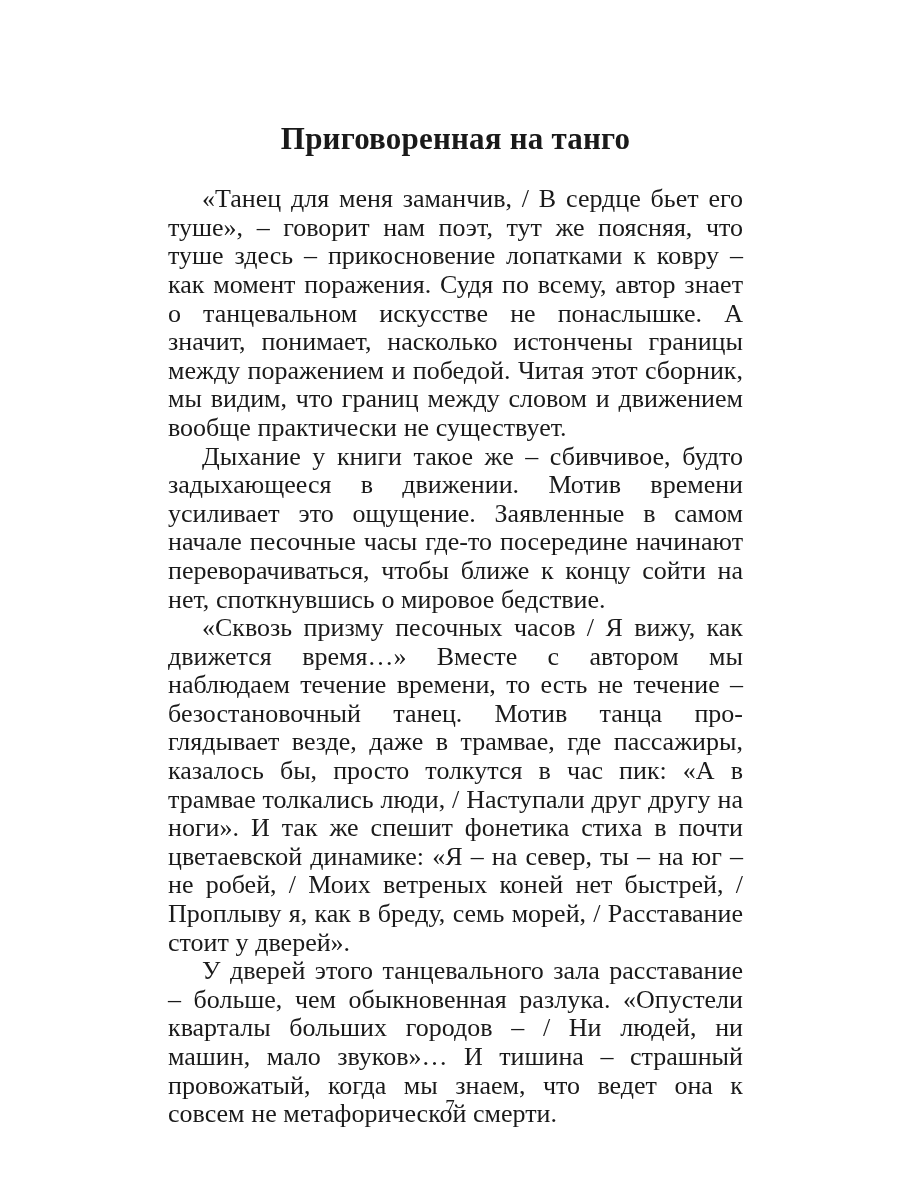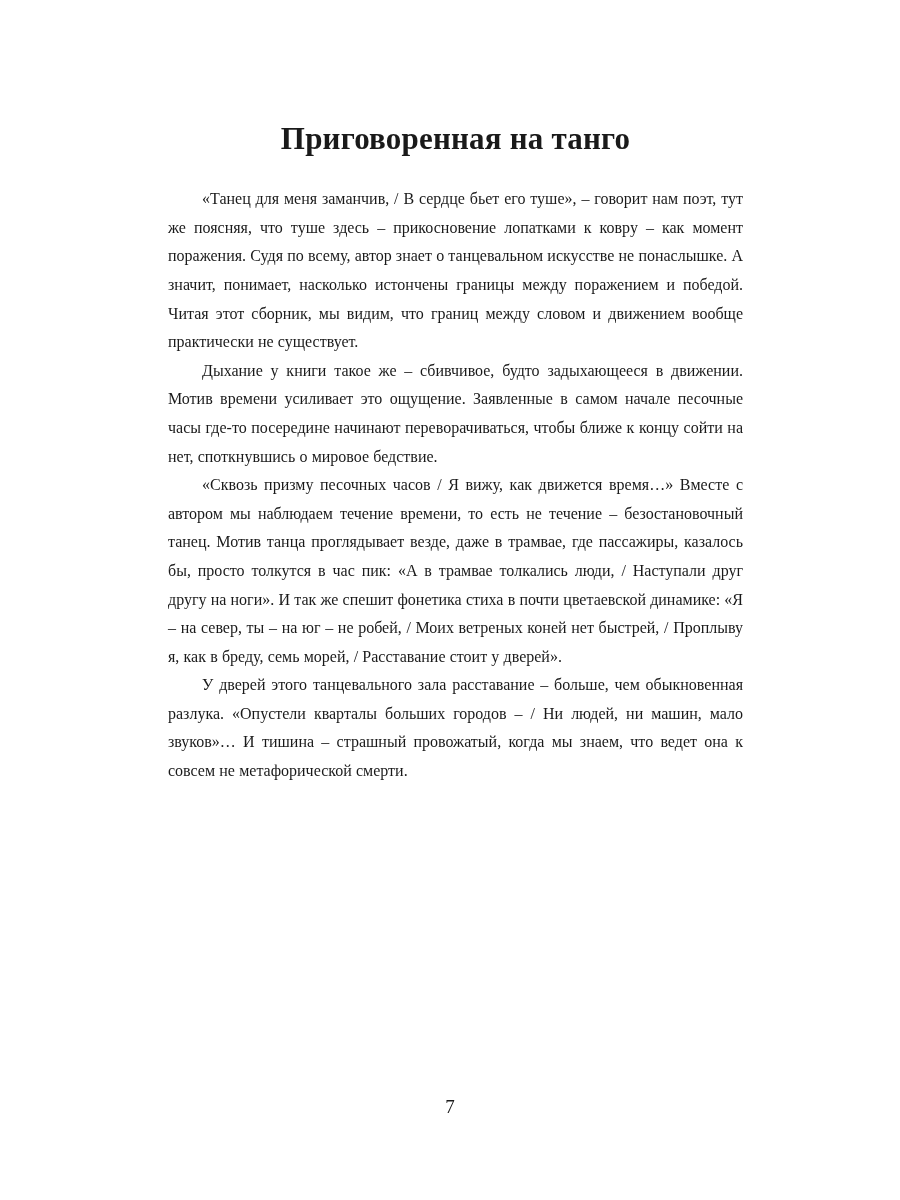--- a/index.html
+++ b/index.html
@@ -29,21 +29,21 @@
   .chapter-title {
     font-size: 31px;
     font-weight: bold;
     text-align: center;
     letter-spacing: 0.2px;
     margin: 0 0 28px 0;
     line-height: 1.2;
   }
   .body-text p {
     margin: 0;
-    font-size: 16px;
+    font-size: 26px;
     line-height: 28.6px;
     text-align: justify;
     text-indent: 34px;
     hyphens: manual;
     -webkit-hyphens: manual;
     word-spacing: 0.2px;
   }
   .page-number {
     position: absolute;
     top: 1096px;

